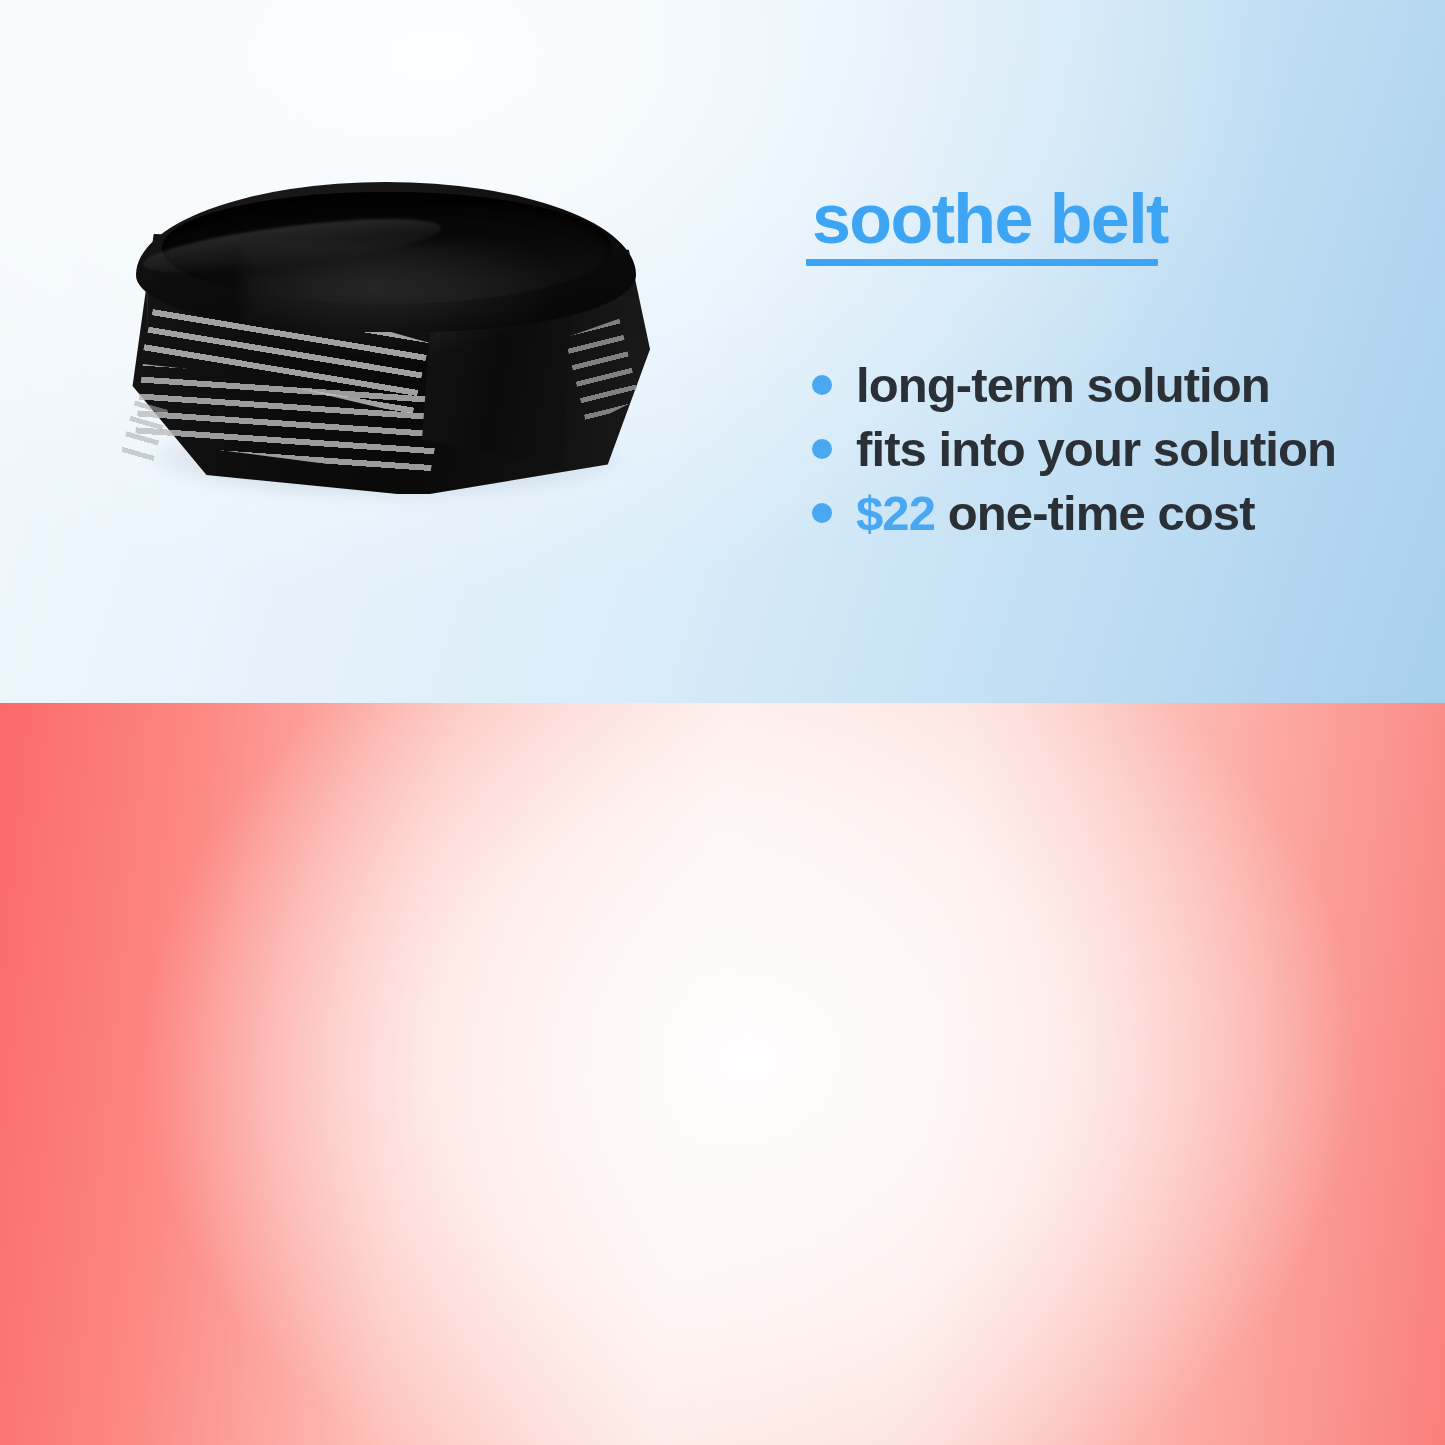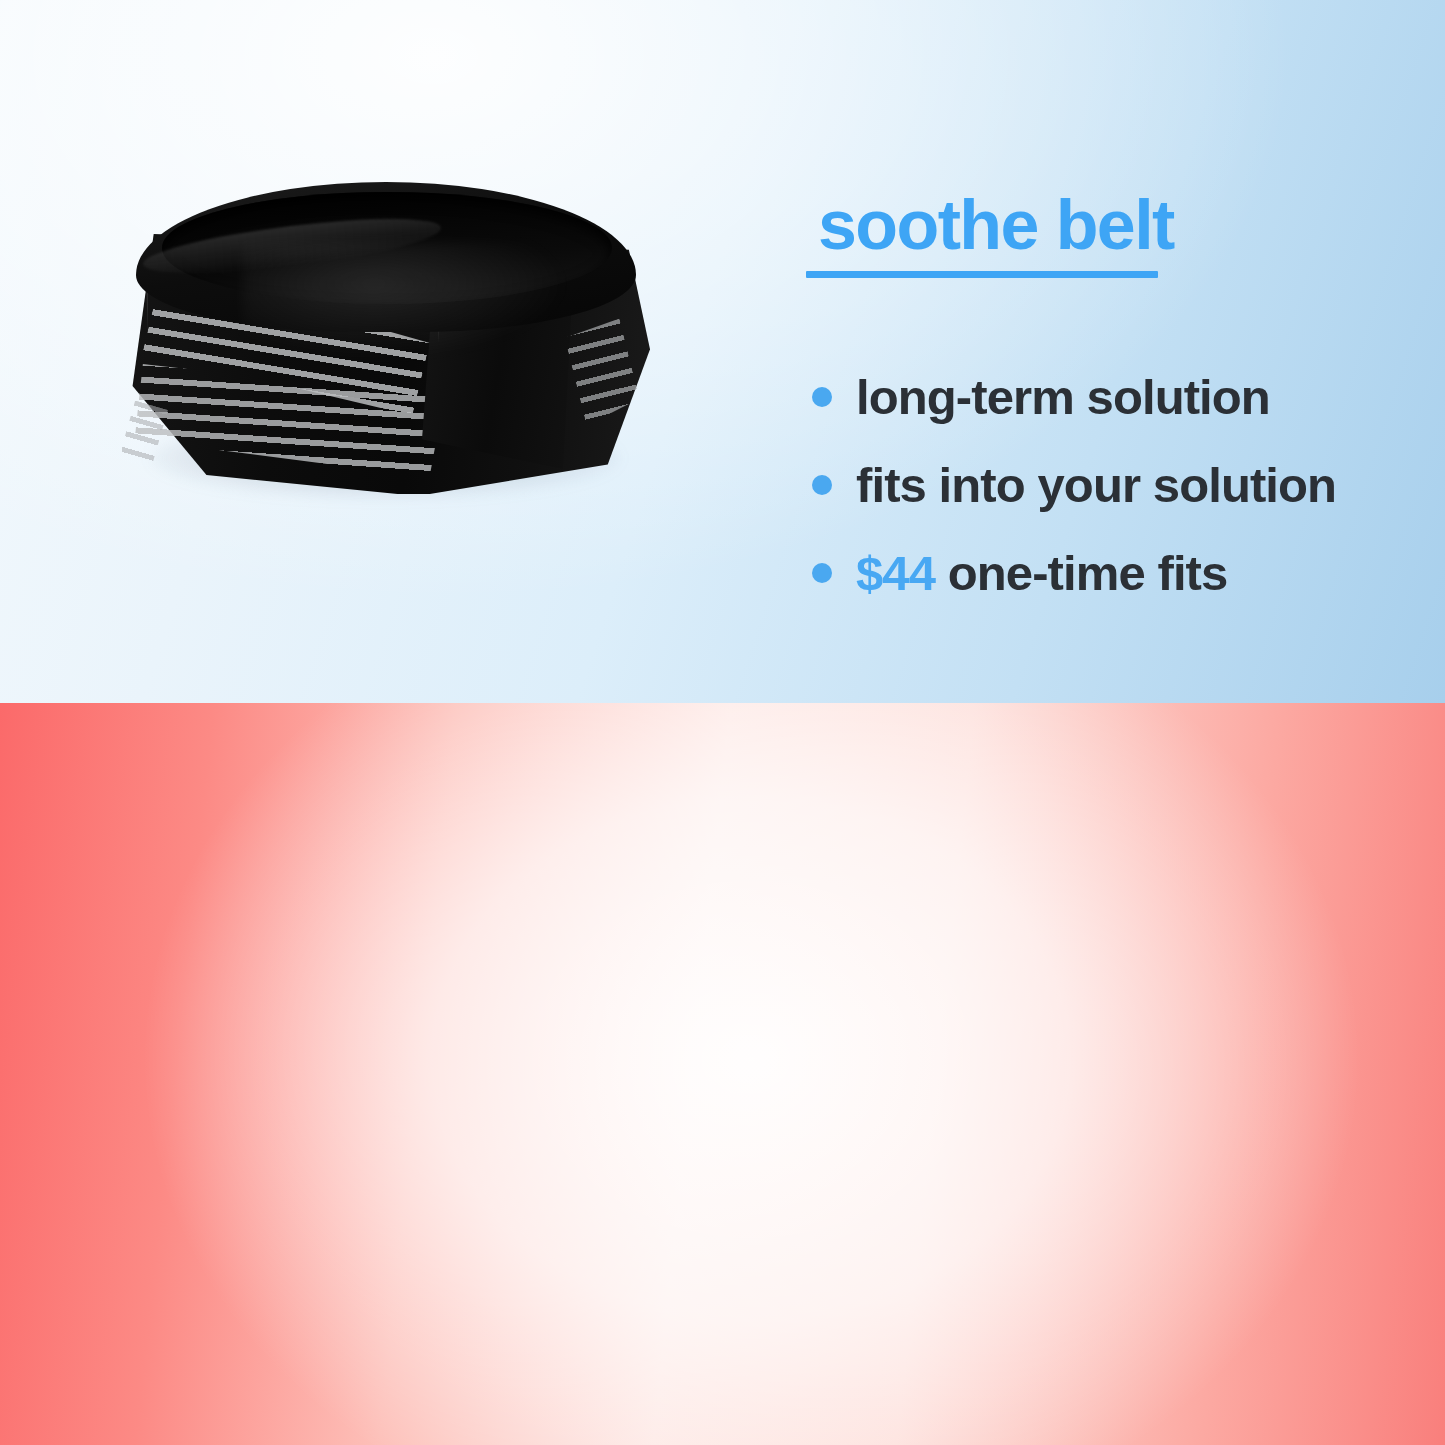--- a/index.html
+++ b/index.html
@@ -47,21 +47,21 @@
     left: 806px;
     width: 600px;
   }
   #text-top  { top: 178px; }
 
   .heading {
     font-size: 70px;
     font-weight: bold;
     letter-spacing: -1.6px;
     line-height: 1.0;
-    margin: 12px;
+    margin: 6px;
     display: inline-block;
     padding-bottom: 5px;
     white-space: nowrap;
   }
   .heading-wrap { position: relative; display: inline-block; }
   .heading-rule {
     position: absolute;
     left: 0;
     height: 7px;
     border-radius: 1px;
@@ -90,21 +90,21 @@
   ul.bullets li .dot {
     position: absolute;
     left: 6px;
     top: 50%;
     transform: translateY(-50%);
     width: 20px;
     height: 20px;
     border-radius: 50%;
   }
   #bullets-top { margin-top: 88px; }
-  #bullets-top li { line-height: 64px; margin-top: 24px; }
+  #bullets-top li { line-height: 64px; }
   #bullets-top li .dot { background: #4aa8f0; }
   .accent-blue { color: #48a8f3; }
 
   
   #belt-figure {
     position: absolute;
     left: 110px;
     top: 168px;
     width: 560px;
     height: 340px;
@@ -295,21 +295,21 @@
         <li>
           <span class="dot"></span>
           <span>long-term solution</span>
         </li>
         <li>
           <span class="dot"></span>
           <span>fits into your solution</span>
         </li>
         <li>
           <span class="dot"></span>
-          <span class="accent-blue">$44</span><span> one-time fits</span>
+          <span class="accent-blue">$22</span><span> one-time cost</span>
         </li>
       </ul>
     </div>
   </div>
 
   <div class="panel" id="panel-bottom">
 
     
     
 

